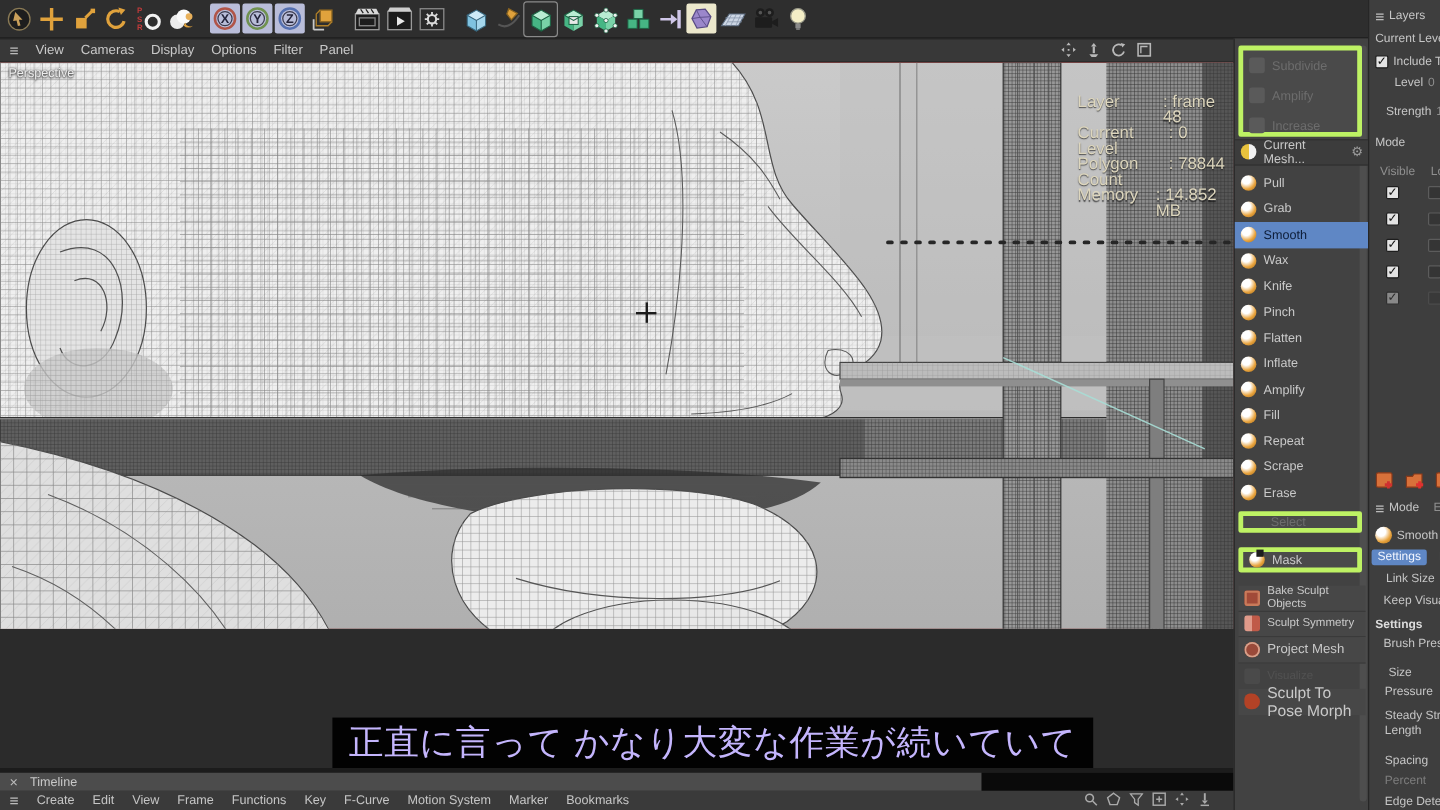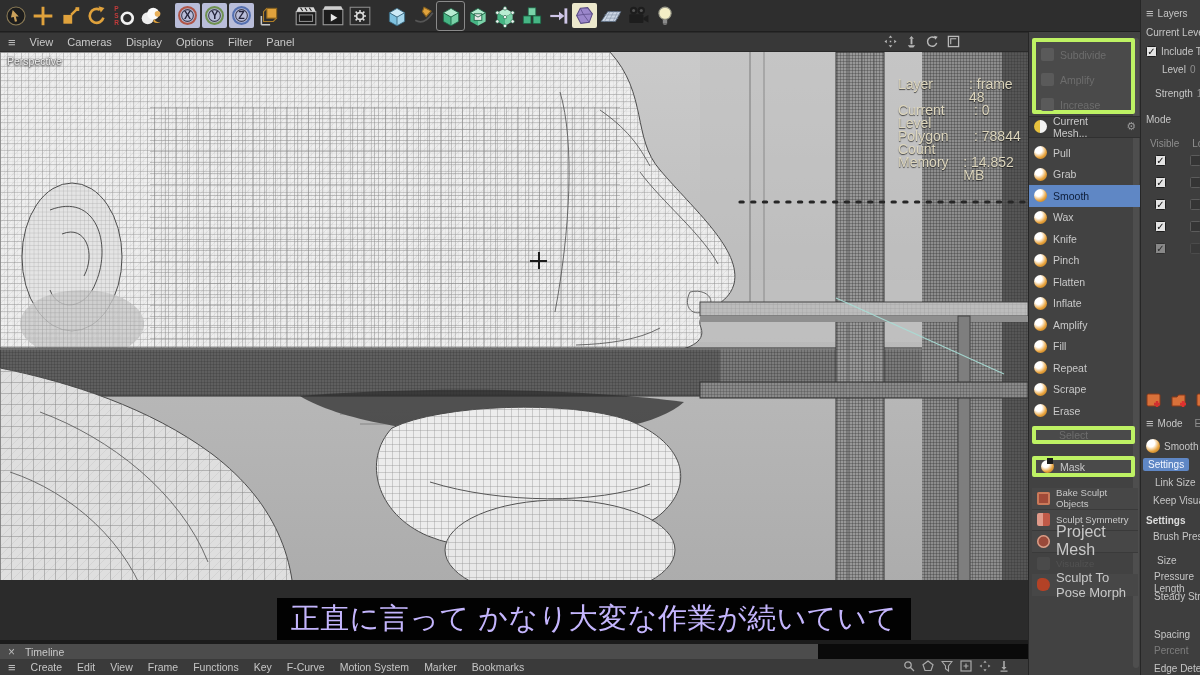--- a/index.html
+++ b/index.html
@@ -22,21 +22,21 @@
 
   
   .vp-menubar { position:absolute; left:0; top:33px; width:1028px; height:19px; background:#383838;
                 border-bottom:1px solid #2a2a2a; display:flex; align-items:center; gap:14px;
                 padding-left:8px; color:#c9c9c9; font-size:11px; }
   .vp-menubar .mi { cursor:default; }
   .burger { color:#bbb; font-size:13px; line-height:1; }
   .vp-nav { position:absolute; right:68px; top:0; height:19px; display:flex; gap:8px; align-items:center; }
 
   
-  .viewport { position:absolute; left:0; top:52px; width:1028px; height:528px; overflow:hidden; background:#7f1d1d; }
+  .viewport { position:absolute; left:0; top:52px; width:1028px; height:472px; overflow:hidden; background:#7f1d1d; }
   .vp-label { position:absolute; left:7px; top:3px; font-size:10.5px; color:#ededed;
               text-shadow:0 1px 2px #333,0 0 2px #444; }
   .hud { position:absolute; left:898px; top:26px; font-size:14px; color:#ddd6bd;
          text-shadow:0 1px 1px rgba(0,0,0,.65); line-height:13px; }
   .hud-row { display:flex; }
   .hud-row .hl { width:76px; }
   .crosshair { position:absolute; left:530px; top:200px; width:17px; height:17px; }
   .crosshair:before, .crosshair:after { content:""; position:absolute; background:#1c1c1c; }
   .crosshair:before { left:8px; top:0; width:1.5px; height:17px; }
   .crosshair:after { left:0; top:8px; width:17px; height:1.5px; }
@@ -557,21 +557,21 @@
       <div class="sc-row" style="background:#474747; border-bottom:1px solid #3a3a3a;">
         <span class="chip" style="background:#a14a38; box-shadow:inset 0 0 0 2px #c97a5a;"></span>
         <span style="font-size:9.6px;">Bake Sculpt Objects</span>
       </div>
       <div class="sc-row" style="background:#474747; border-bottom:1px solid #3a3a3a;">
         <span class="chip" style="background:linear-gradient(90deg,#e09a8a 50%, #c05a48 50%);"></span>
         <span style="font-size:9.6px;">Sculpt Symmetry</span>
       </div>
       <div class="sc-row" style="background:#474747; border-bottom:1px solid #3a3a3a;">
         <span class="chip" style="background:#9a4a3a; border-radius:50%; box-shadow:inset 0 0 0 1.5px #d8a08a;"></span>
-        <span style="font-size:16px;">Project Mesh</span>
+        <span style="font-size:11px;">Project Mesh</span>
       </div>
       <div class="sc-row dis" style="opacity:.35;">
         <span class="chip" style="background:#5a5a5a;"></span>
         <span style="font-size:9.6px;">Visualize</span>
       </div>
       <div class="sc-row" style="background:#474747;">
         <span class="chip" style="background:#b34226; border-radius:40% 60% 55% 45%;"></span>
         <span style="font-size:13px;">Sculpt To Pose Morph</span>
       </div>
     </div>
@@ -667,21 +667,21 @@
     </div>
     <div class="rp-row" style="top:555px; left:16px;">
         <span>Size</span>
       </div>
     <div class="rp-row" style="top:571px; left:13px;">
         <span>Pressure</span>
       </div>
     <div class="rp-row" style="top:591px; left:13px;">
         <span>Steady Stro</span>
       </div>
-    <div class="rp-row" style="top:583px; left:13px;">
+    <div class="rp-row" style="top:604px; left:13px;">
         <span>Length</span>
       </div>
     <div class="rp-row" style="top:629px; left:13px;">
         <span>Spacing</span>
       </div>
     <div class="rp-row dim" style="top:645px; left:13px;">
         <span>Percent</span>
       </div>
     <div class="rp-row" style="top:663px; left:13px;">
         <span>Edge Detec</span>

